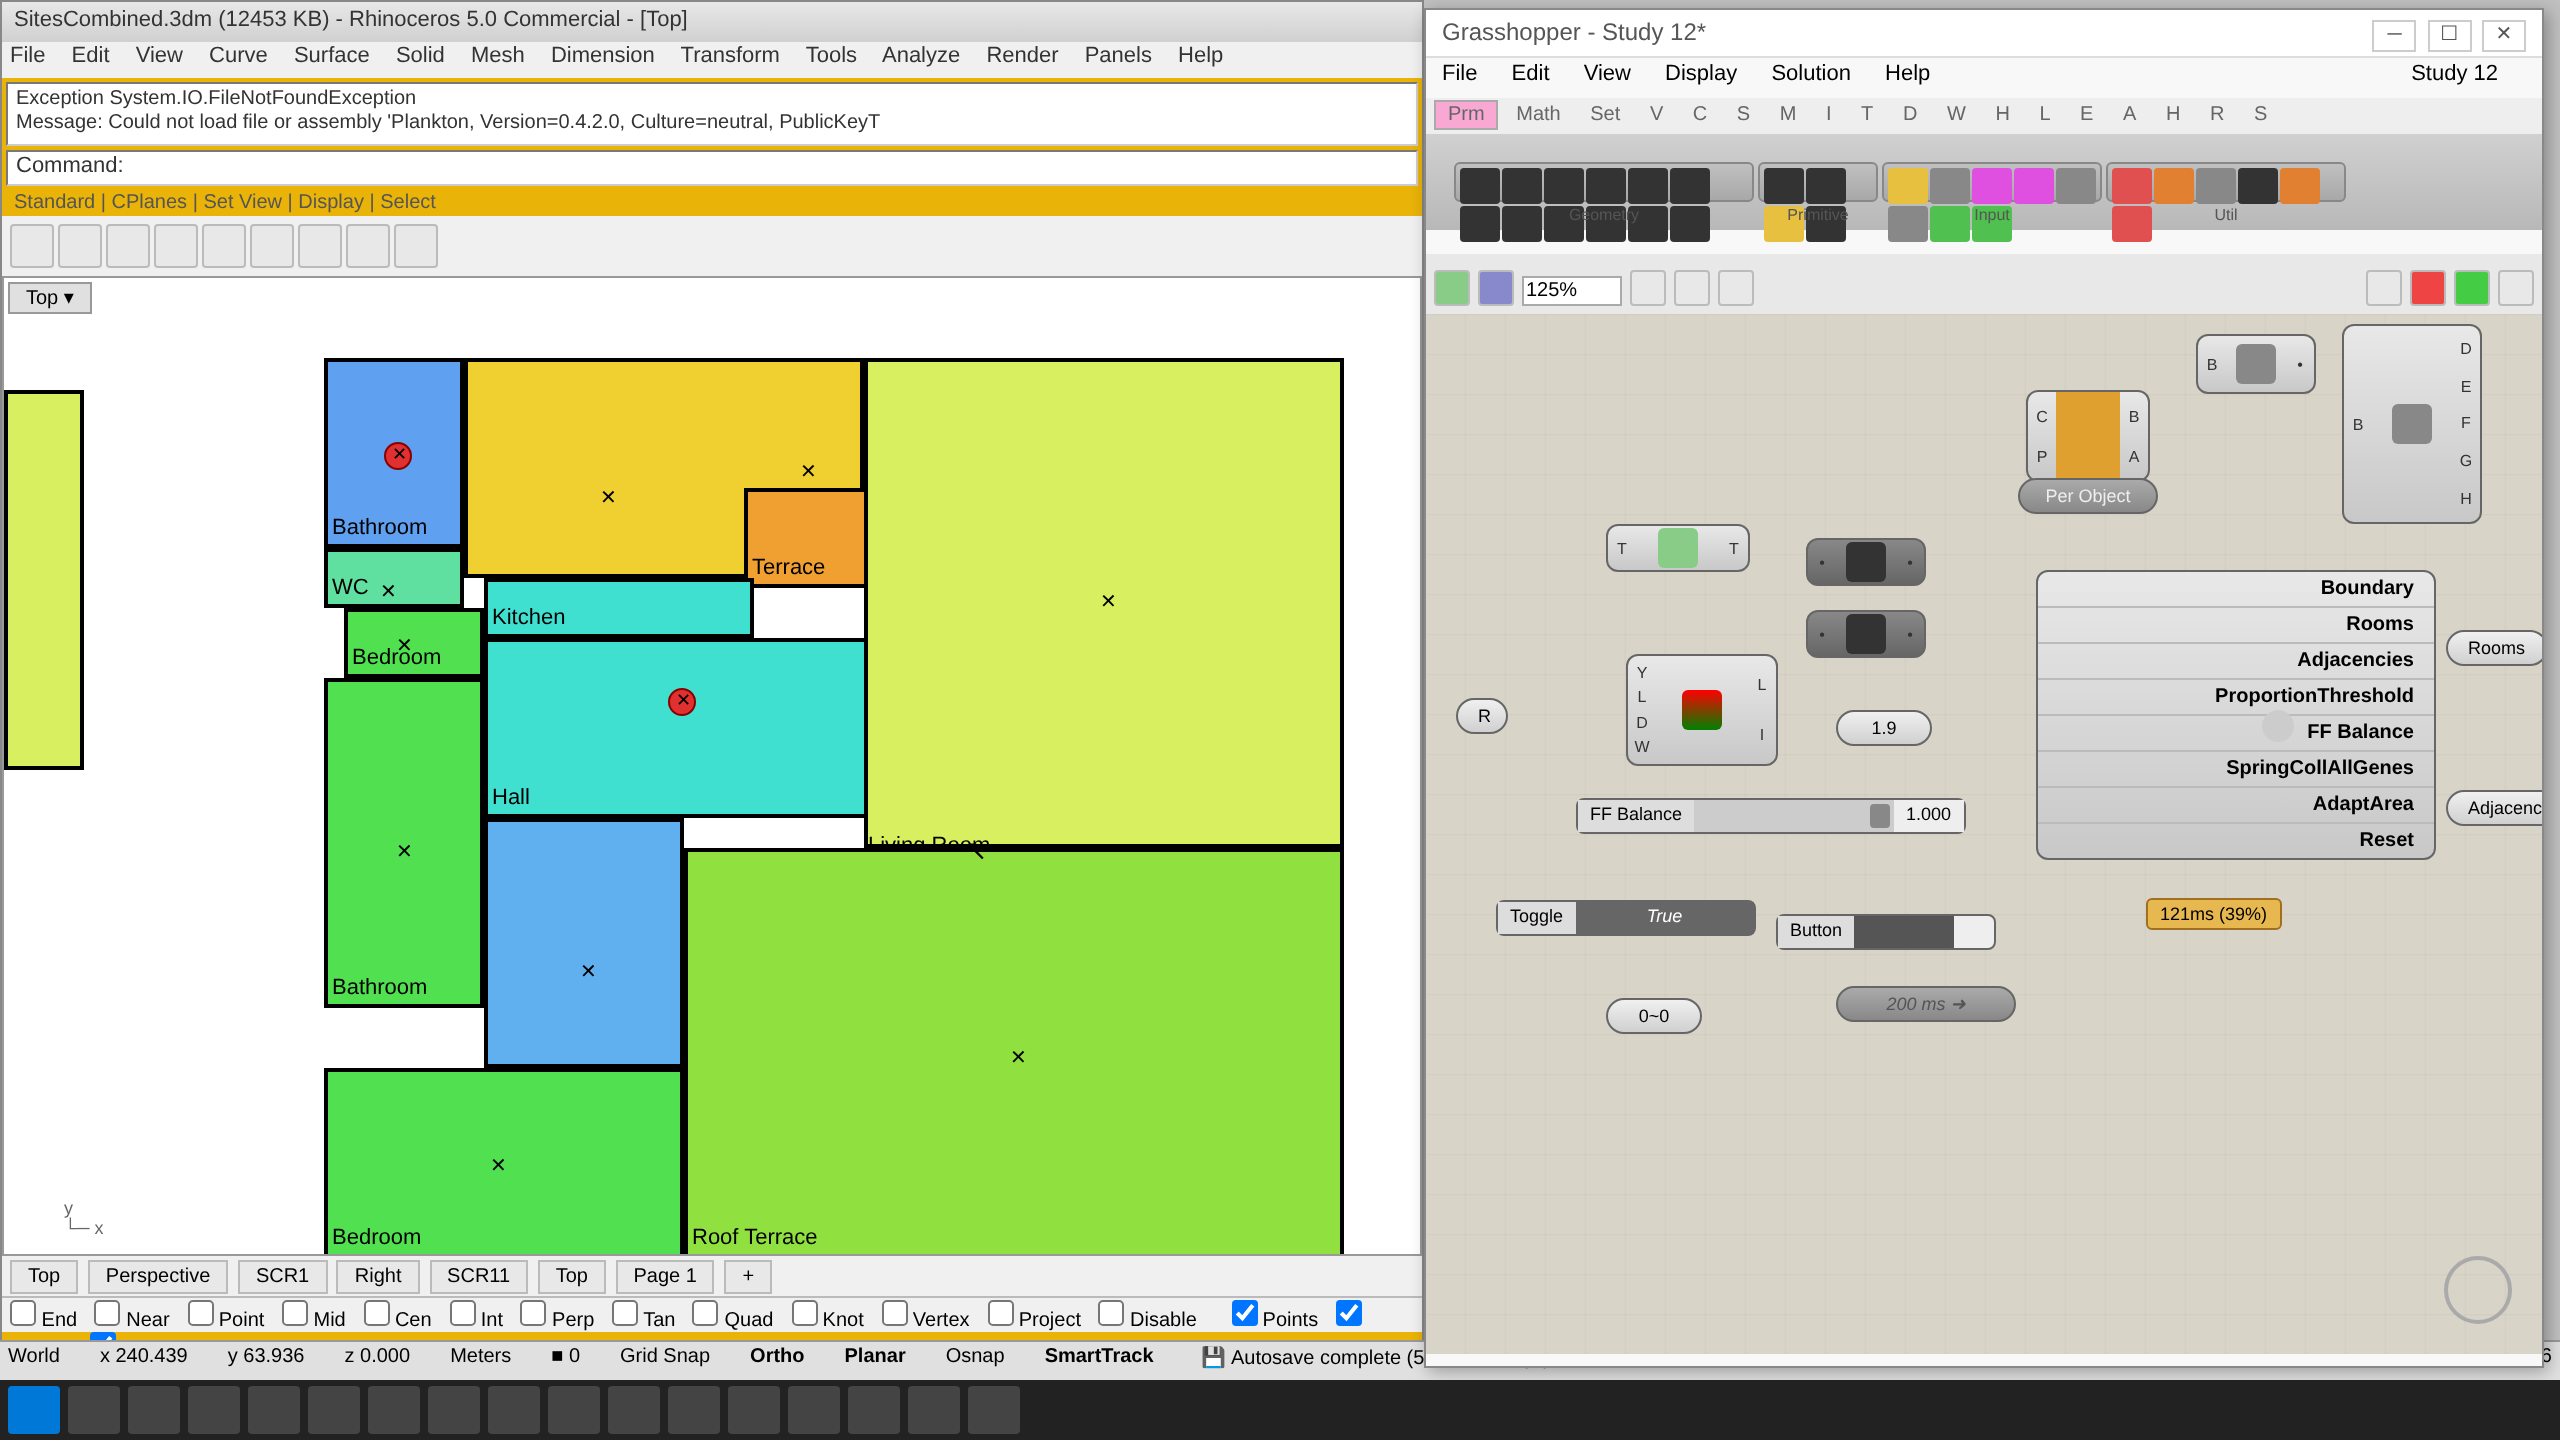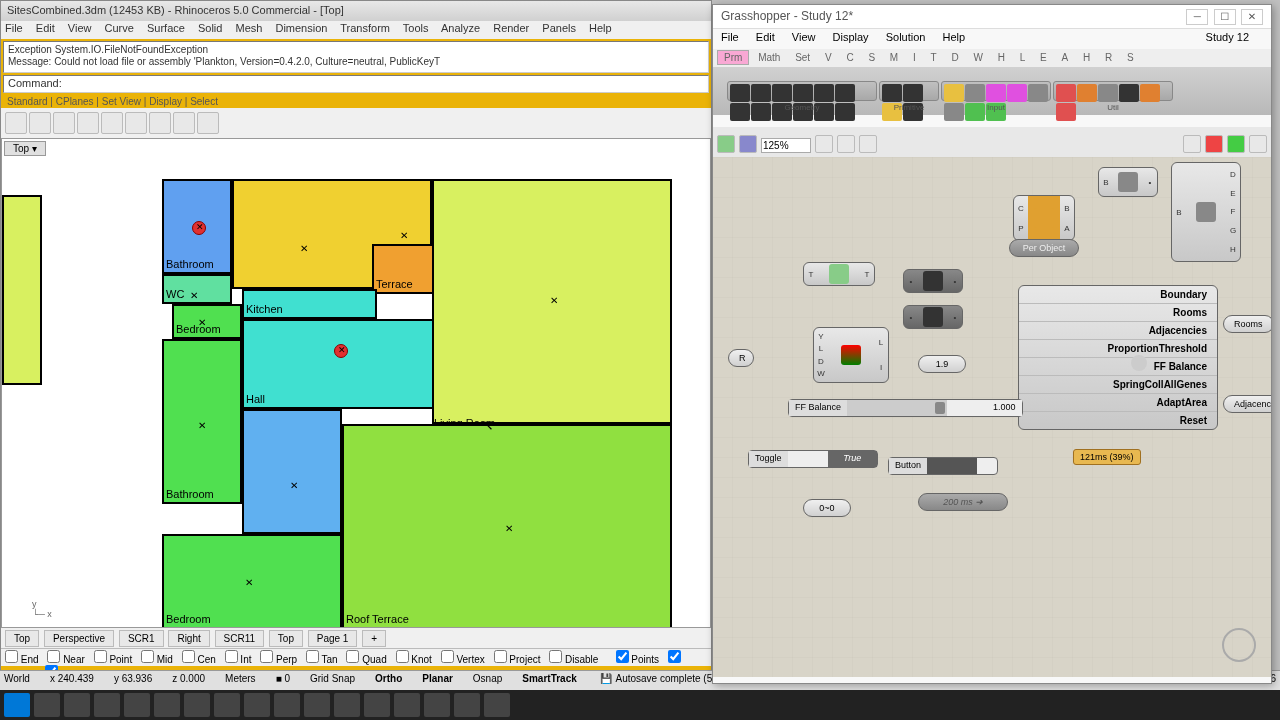--- a/index.html
+++ b/index.html
@@ -76,21 +76,21 @@
 .param { position: absolute; background: linear-gradient(#f0f0f0,#d0d0d0); border: 1px solid #666; border-radius: 10px; font-size: 9px; padding: 3px 10px; text-align: center; }
 .param.gray { background: linear-gradient(#aaa,#888); color: #eee; }
 
 .big-panel { position: absolute; background: linear-gradient(#e8e8e8,#c8c8c8); border: 1px solid #666; border-radius: 6px; font-size: 10px; }
 .big-panel .row { padding: 3px 10px; border-bottom: 1px solid #bbb; text-align: right; font-weight: bold; }
 .big-panel .row:last-child { border-bottom: none; }
 
 .slider { position: absolute; display: flex; background: #eee; border: 1px solid #666; border-radius: 4px; font-size: 9px; height: 18px; }
 .slider .lbl { padding: 2px 6px; background: #ddd; }
 .slider .track { width: 100px; background: #ccc; position: relative; }
-.slider .val { padding: 2px 6px; background: #eee; margin-left: 40px; }
+.slider .val { padding: 2px 6px; background: #eee; }
 .badge { position: absolute; background: #e8b850; border: 1px solid #a07020; border-radius: 3px; font-size: 9px; padding: 2px 6px; }
 
 
 .taskbar { position: absolute; bottom: 0; left: 0; width: 100%; height: 30px; background: #222; display: flex; align-items: center; padding: 0 4px; gap: 4px; z-index: 100; }
 .taskbar .tb { width: 26px; height: 24px; background: #444; border-radius: 2px; }
 .taskbar .tb.win { background: #0078d7; }
 </style>
 </head>
 <body>
 

